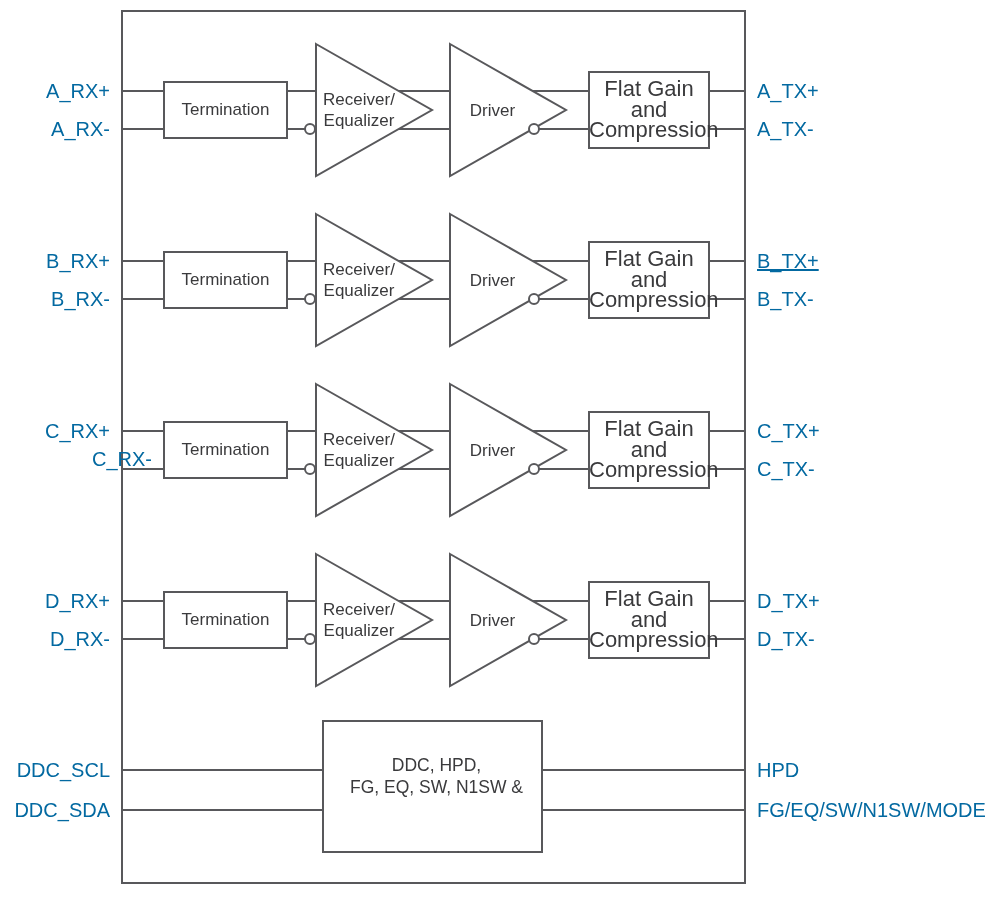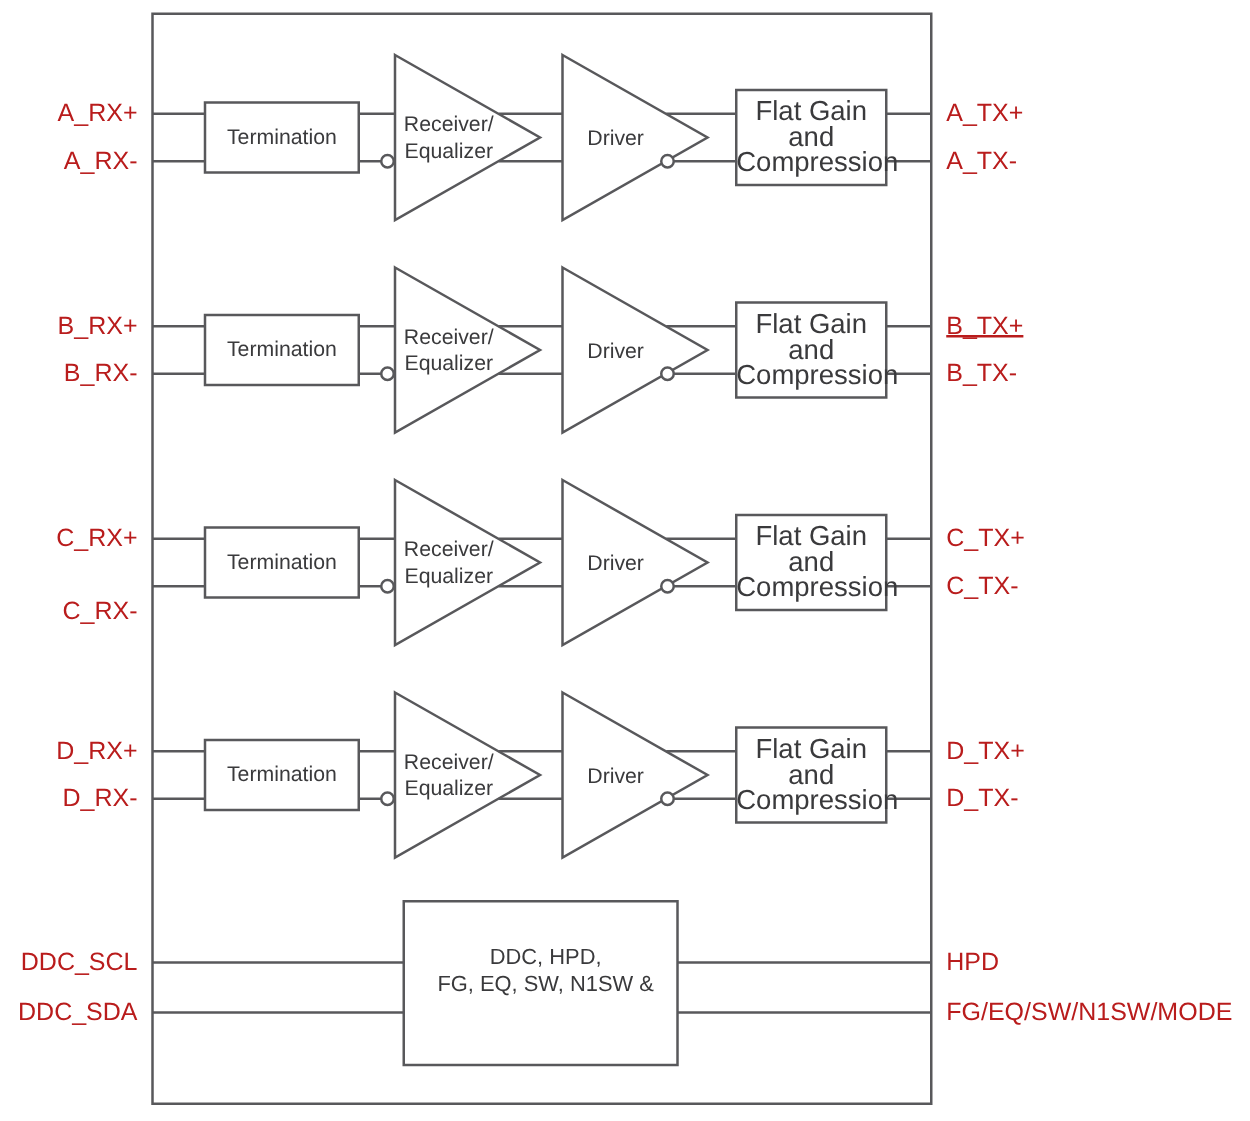--- a/index.html
+++ b/index.html
@@ -10,21 +10,21 @@
     background: #ffffff;
     font-family: "Liberation Sans", sans-serif;
     overflow: hidden;
   }
   #shapes { position: absolute; left: 0; top: 0; }
   .port-label {
     position: absolute;
     height: 22px;
     line-height: 22px;
     font-size: 20px;
-    color: #b91c1c;
+    color: #0369a1;
     white-space: nowrap;
   }
   .port-left  { left: 0; width: 110px; text-align: right; }
   .port-right { left: 757px; text-align: left; }
   .block-text {
     position: absolute;
     color: #3a3a3c;
     text-align: center;
     white-space: nowrap;
   }
@@ -158,21 +158,21 @@
       </div>
       <div class="block-text t-amp1" style="left: 450px; top: 439.5px; width: 85px;">
         <div>Driver</div>
       </div>
       <div class="block-text t-flat" style="left: 589px; top: 419.25px; width: 120px;">
         <div>Flat Gain</div>
         <div>and</div>
         <div>Compression</div>
       </div>
       <div class="port-label port-left" style="top: 420px; text-align: right;">C_RX+</div>
-      <div class="port-label port-left" style="top: 478px;">C_RX-</div>
+      <div class="port-label port-left" style="top: 448px; padding-left: 42px;">C_RX-</div>
       <div class="port-label port-right" style="top: 420px;">C_TX+</div>
       <div class="port-label port-right" style="top: 458px;">C_TX-</div>
       <div class="block-text t-term" style="left: 164px; top: 592px; width: 123px;">
         <div>Termination</div>
       </div>
       <div class="block-text t-amp2" style="left: 316px; top: 599px; width: 86px;">
         <div>Receiver/</div>
         <div>Equalizer</div>
       </div>
       <div class="block-text t-amp1" style="left: 450px; top: 609.5px; width: 85px;">

